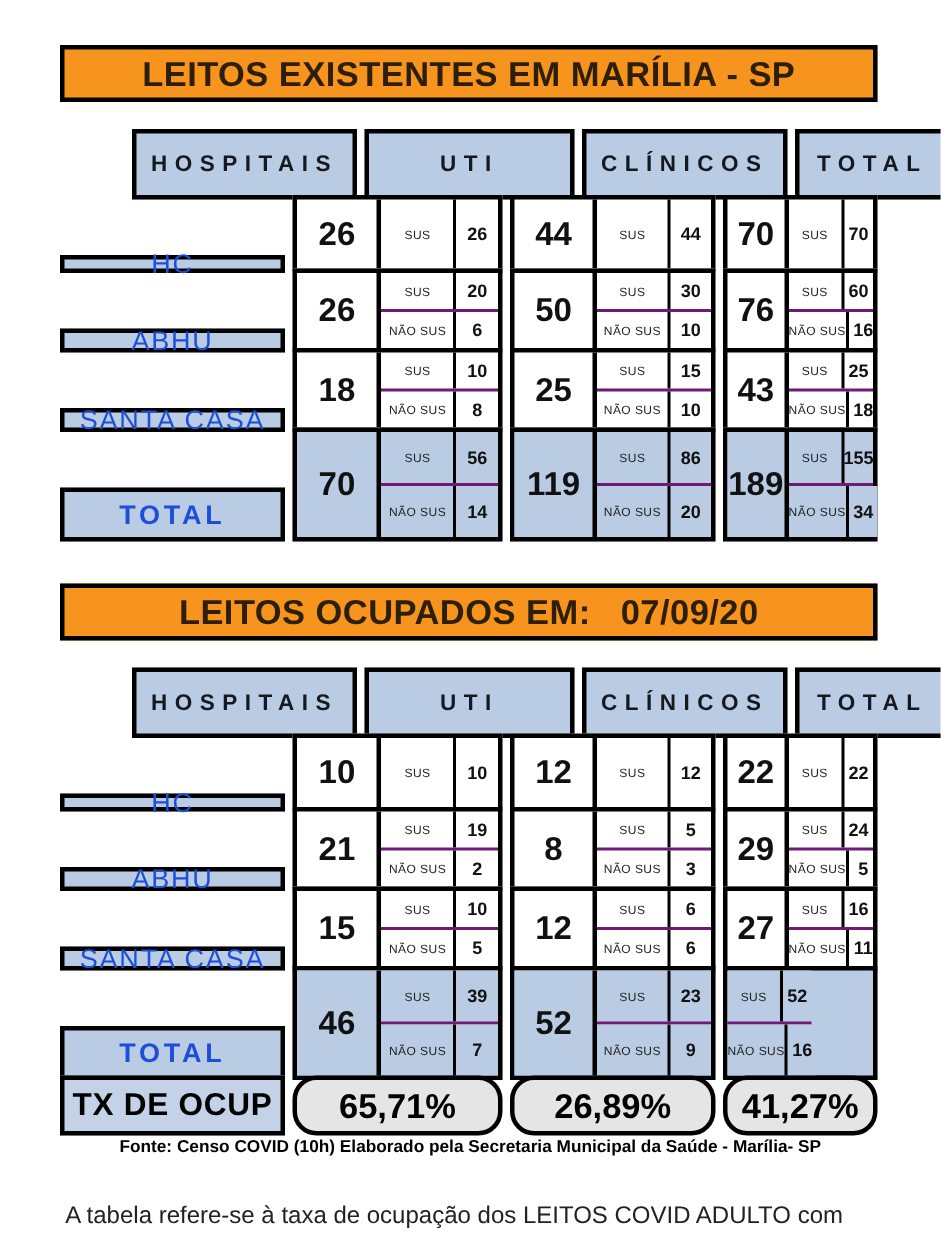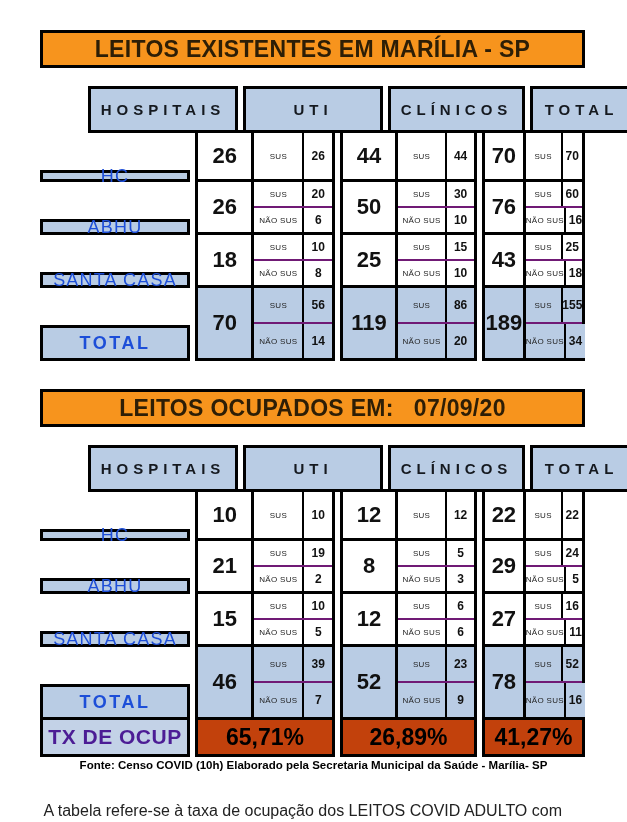--- a/index.html
+++ b/index.html
@@ -68,25 +68,25 @@
   }
 
   .blue-row .group, .blue-row .big, .blue-row .sublabel, .blue-row .subval {
     background:#B9CCE4;
   }
 
   .tx-row { height:40px; }
   .tx-label {
     width:150px; flex:none; background:#C3D2E7;
     display:flex; align-items:center; justify-content:center;
-    font-weight:bold; font-size:21px; letter-spacing:0.5px; color:#4c1d95;
+    font-weight:bold; font-size:21px; letter-spacing:0.5px; color:#000000;
   }
   .tx-val {
-    background:#c2410c; display:flex; align-items:center; justify-content:center;
-    font-weight:bold; font-size:23px; color:#000;
+    background:#e5e5e5; display:flex; align-items:center; justify-content:center;
+    font-weight:bold; font-size:23px; color:#000;border-radius:16px;
   }
 
   .fonte {
     margin-top:2px; text-align:center;
     font-weight:bold; font-size:11.5px; color:#000;
   }
   .note {
     margin:28px auto 0; width:540px; 
     font-size:16px; line-height:1.45; color:#222;
   }
@@ -416,21 +416,20 @@
             <div class="sublabel">SUS</div>
             <div class="subval">23</div>
           </div>
           <div class="subrow">
             <div class="sublabel">NÃO SUS</div>
             <div class="subval">9</div>
           </div>
         </div>
       </div>
       <div class="cell group g-tot">
-        <div class="big">78</div>
         <div class="subs">
           <div class="subrow">
             <div class="sublabel">SUS</div>
             <div class="subval">52</div>
           </div>
           <div class="subrow">
             <div class="sublabel">NÃO SUS</div>
             <div class="subval">16</div>
           </div>
         </div>

